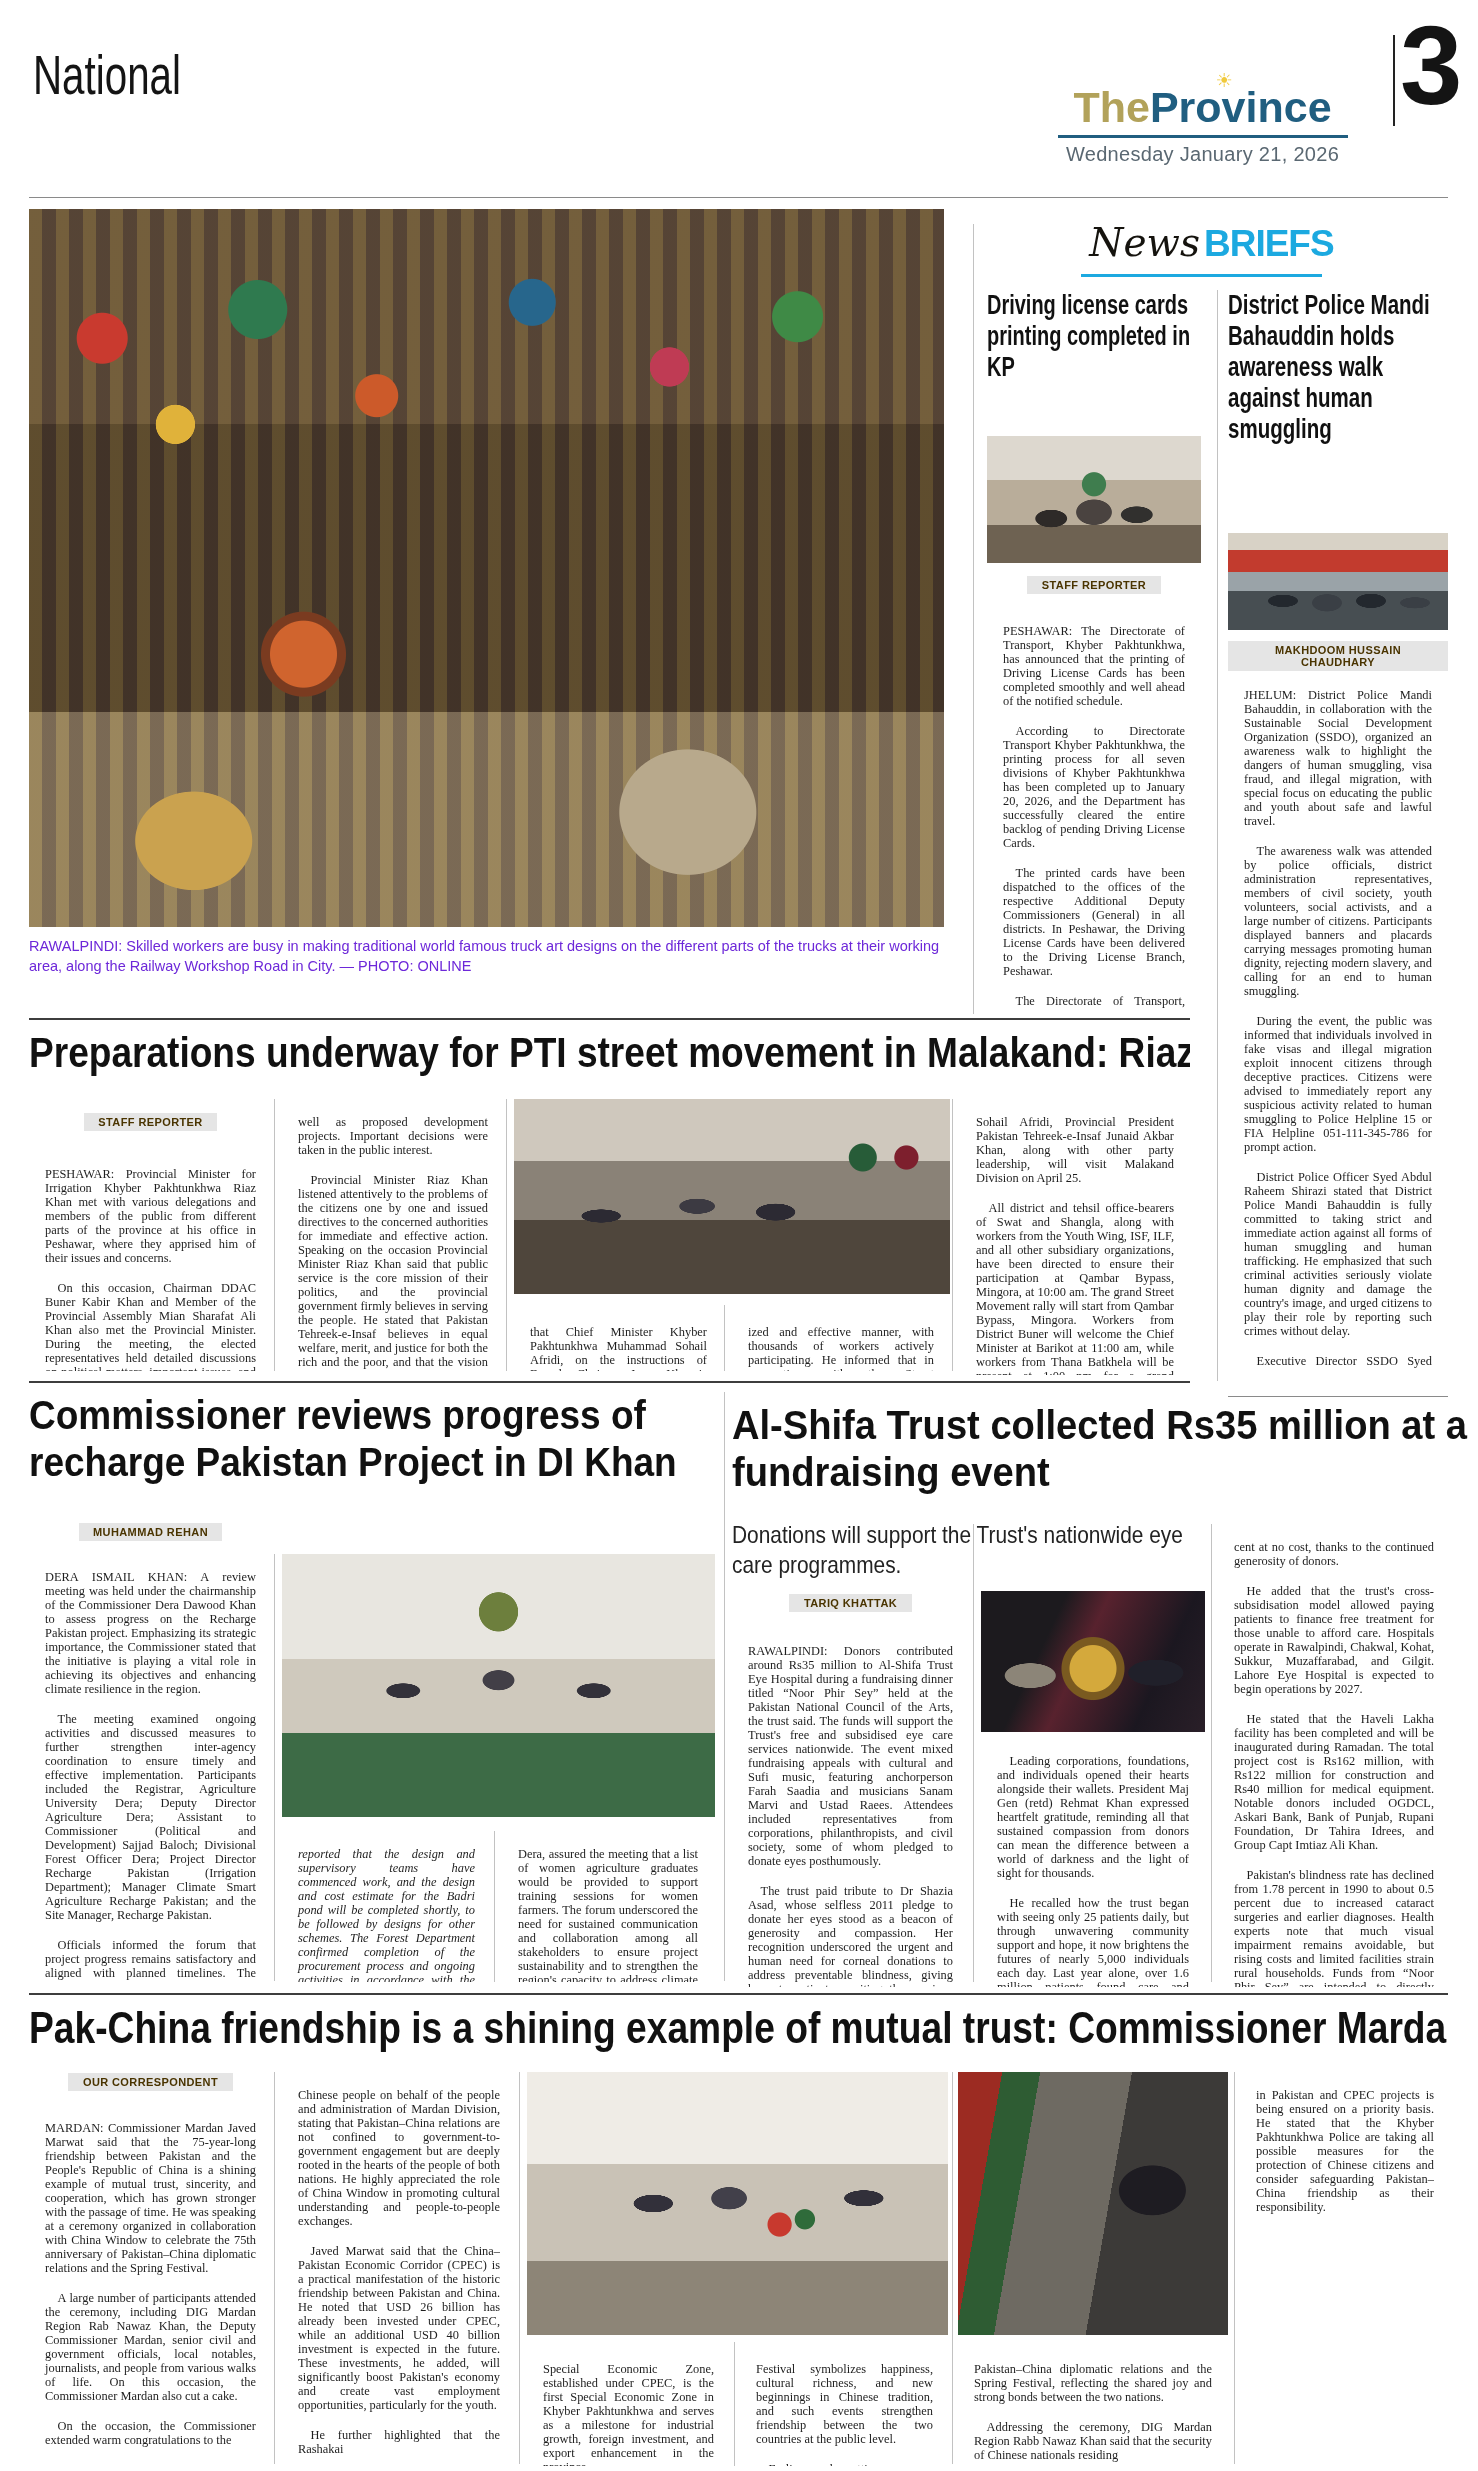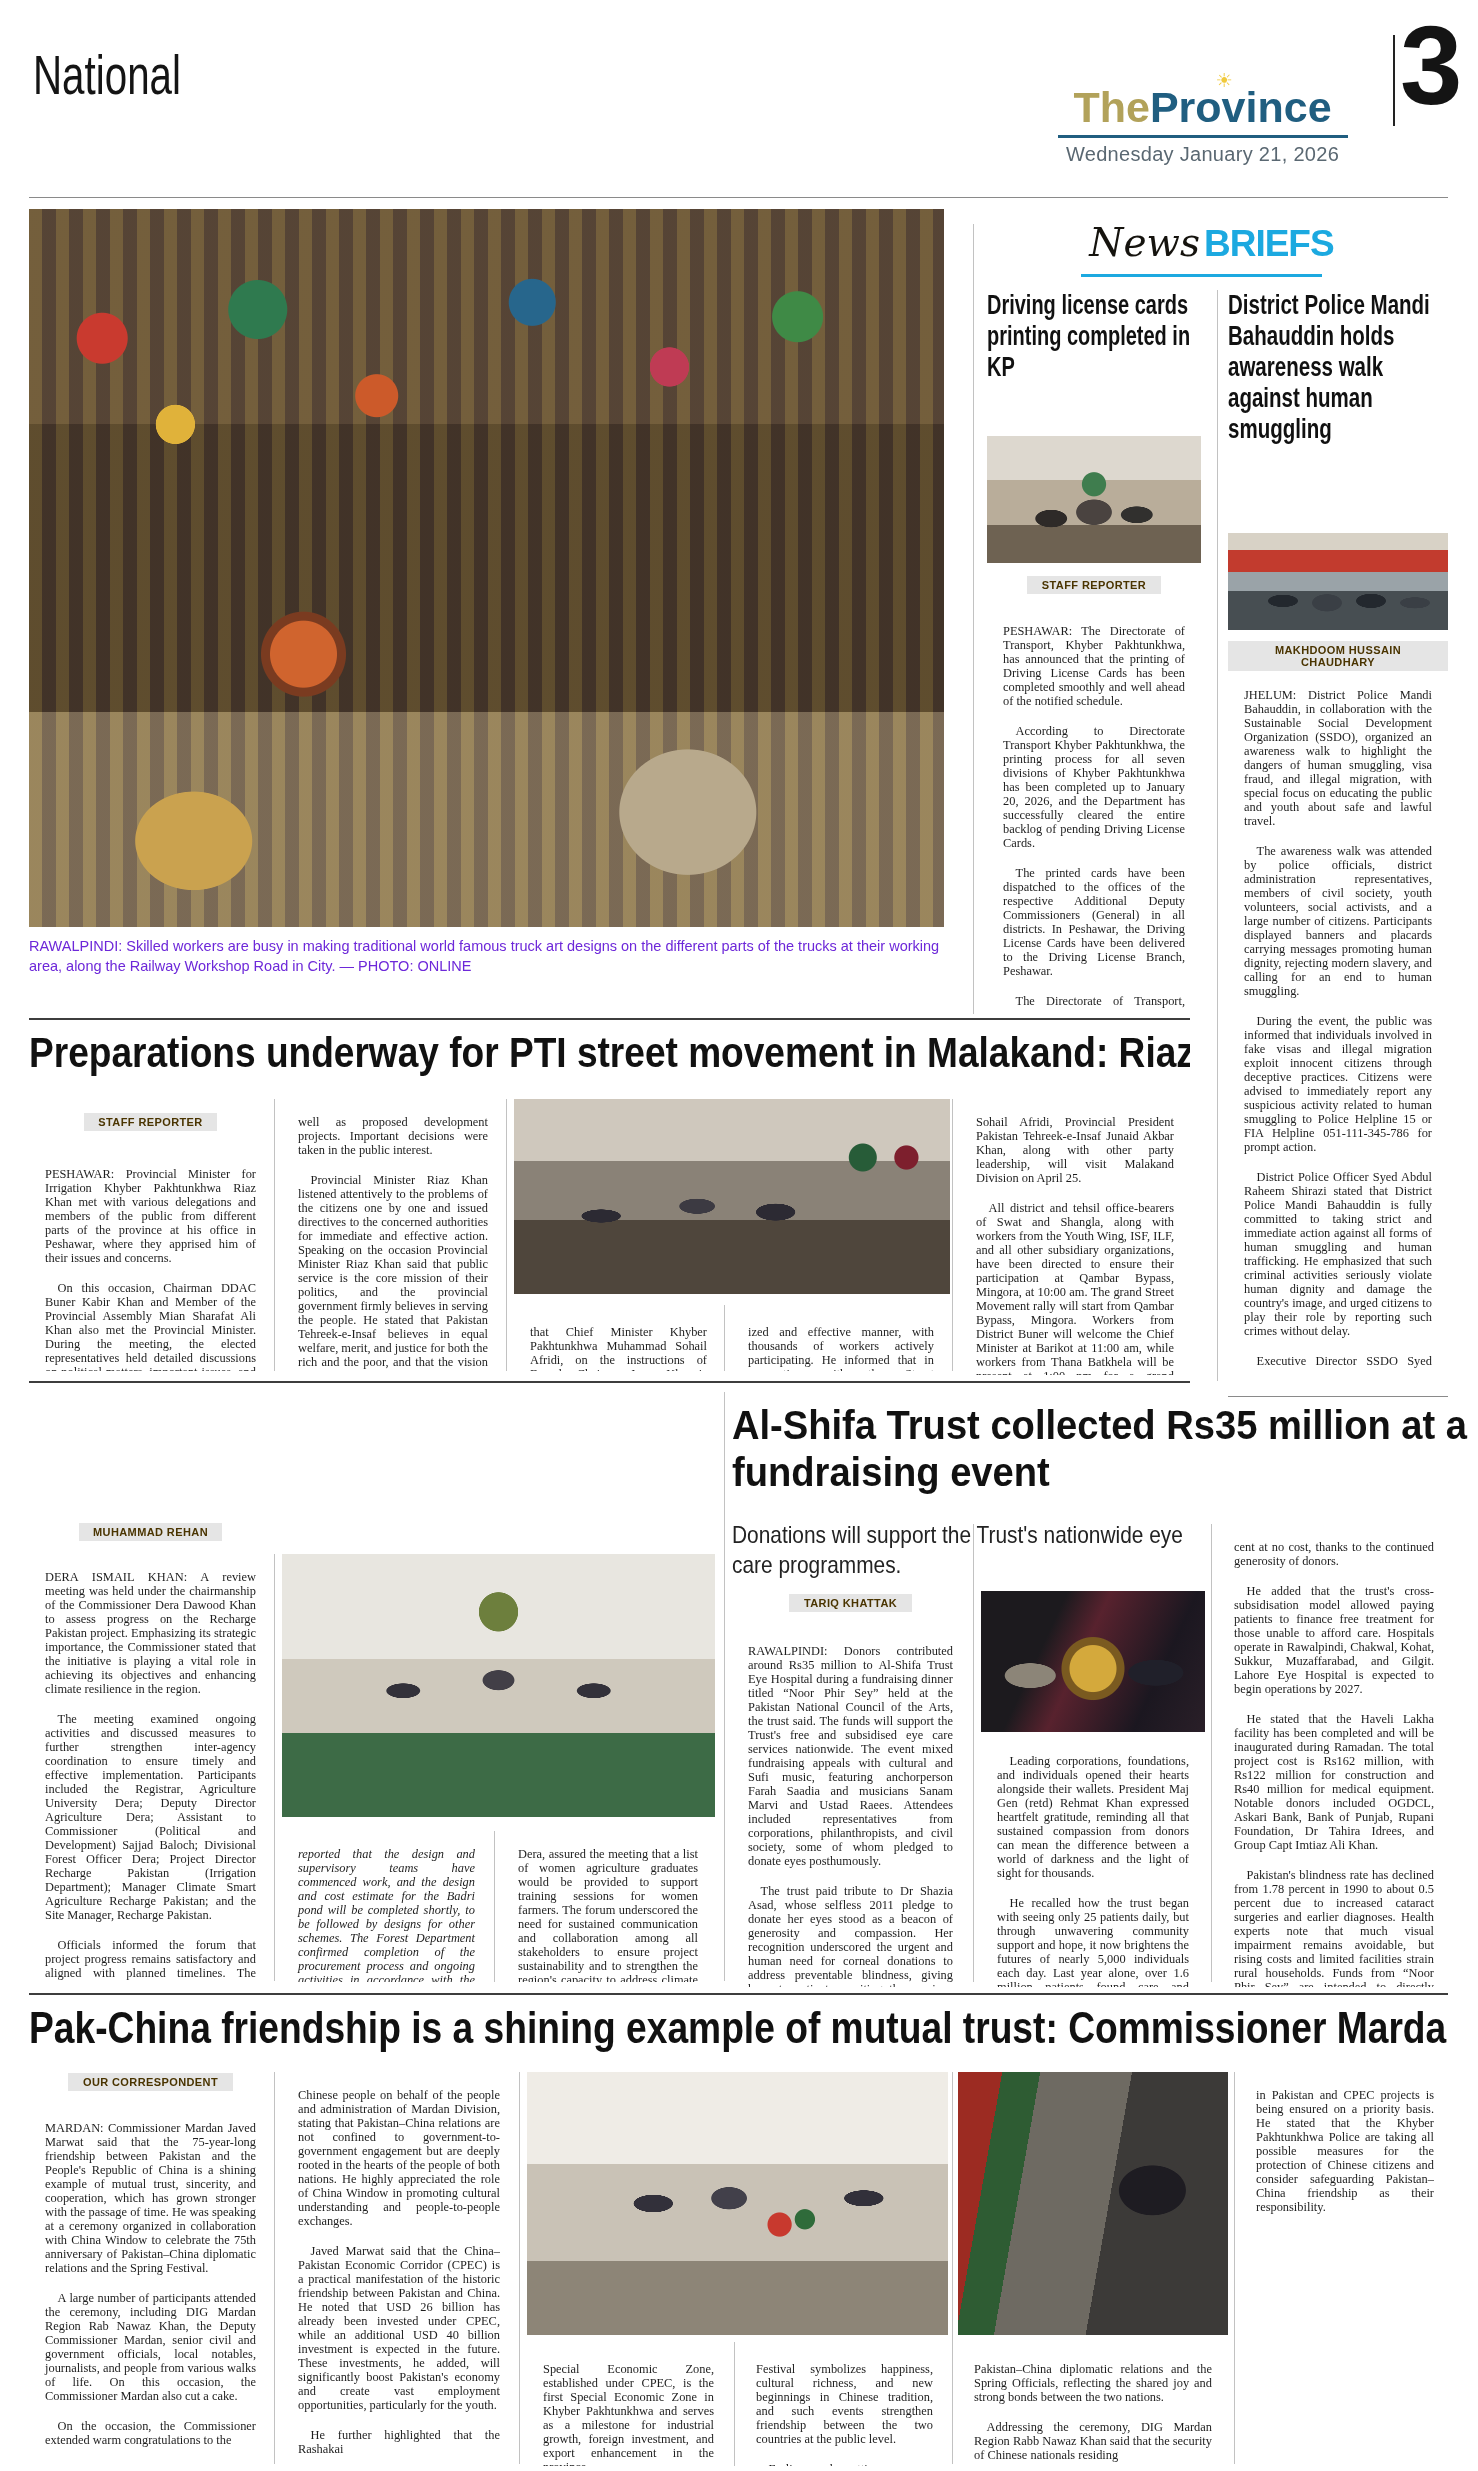--- a/index.html
+++ b/index.html
@@ -175,20 +175,23 @@
   <div class="abs body-col fi" style="left:960px;top:1099px;width:230px;height:276px;">
       <p>Sohail Afridi, Provincial President Pakistan Tehreek-e-Insaf Junaid Akbar Khan, along with other party leadership, will visit Malakand Division on April 25.</p>
       <p>All district and tehsil office-bearers of Swat and Shangla, along with workers from the Youth Wing, ISF, ILF, and all other subsidiary organizations, have been directed to ensure their participation at Qambar Bypass, Mingora, at 10:00 am. The grand Street Movement rally will start from Qambar Bypass, Mingora. Workers from District Buner will welcome the Chief Minister at Barikot at 11:00 am, while workers from Thana Batkhela will be present at 1:00 pm for a grand reception.</p>
     </div>
   <div class="abs vdiv" style="left:274px;top:1099px;height:272px;"></div>
   <div class="abs vdiv" style="left:506px;top:1099px;height:272px;"></div>
   <div class="abs vdiv" style="left:952px;top:1099px;height:272px;"></div>
   <div class="abs vdiv" style="left:724px;top:1305px;height:66px;"></div>
 
   <div class="abs rule" style="left:29px;top:1381px;width:1161px;height:1.9px;"></div>
+  <div class="abs" style="left:29px;top:1392px;width:687px;height:100px;overflow:hidden;">
+    <span class="hl sqz" style="width:743px;font-size:40px;line-height:47px;transform:scaleX(.925);">Commissioner reviews progress of recharge Pakistan Project in DI Khan</span>
+  </div>
   <div class="abs byline-wrap" style="left:29px;top:1522px;width:243px;">
     <span class="byline">MUHAMMAD REHAN</span>
   </div>
   <div class="abs body-col fi" style="left:29px;top:1554px;width:243px;height:427px;">
       <p>DERA ISMAIL KHAN: A review meeting was held under the chairmanship of the Commissioner Dera Dawood Khan to assess progress on the Recharge Pakistan project. Emphasizing its strategic importance, the Commissioner stated that the initiative is playing a vital role in achieving its objectives and enhancing climate resilience in the region.</p>
       <p>The meeting examined ongoing activities and discussed measures to further strengthen inter-agency coordination to ensure timely and effective implementation. Participants included the Registrar, Agriculture University Dera; Deputy Director Agriculture Dera; Assistant to Commissioner (Political and Development) Sajjad Baloch; Divisional Forest Officer Dera; Project Director Recharge Pakistan (Irrigation Department); Manager Climate Smart Agriculture Recharge Pakistan; and the Site Manager, Recharge Pakistan.</p>
       <p>Officials informed the forum that project progress remains satisfactory and aligned with planned timelines. The Project Director (Irrigation Department)</p>
     </div>
   <div class="abs photo ph-conference" style="left:282px;top:1554px;width:433px;height:263px;"></div>
   <div class="abs body-col fi" style="left:282px;top:1831px;width:209px;height:151px;font-style:italic;">
@@ -250,21 +253,21 @@
   <div class="abs body-col fi" style="left:527px;top:2346px;width:203px;height:120px;">
       <p>Special Economic Zone, established under CPEC, is the first Special Economic Zone in Khyber Pakhtunkhwa and serves as a milestone for industrial growth, foreign investment, and export enhancement in the province.</p>
       <p>The Commissioner said that the Spring</p>
     </div>
   <div class="abs body-col fi" style="left:740px;top:2346px;width:209px;height:120px;">
       <p>Festival symbolizes happiness, cultural richness, and new beginnings in Chinese tradition, and such events strengthen friendship between the two countries at the public level.</p>
       <p>Earlier, a cake-cutting ceremony was also held to mark the 75th anniversary of</p>
     </div>
   <div class="abs photo ph-podium" style="left:958px;top:2072px;width:270px;height:263px;"></div>
   <div class="abs body-col fi" style="left:958px;top:2346px;width:270px;height:120px;">
-      <p>Pakistan–China diplomatic relations and the Spring Officials, reflecting the shared joy and strong bonds between the two nations.</p>
+      <p>Pakistan–China diplomatic relations and the Spring Festival, reflecting the shared joy and strong bonds between the two nations.</p>
       <p>Addressing the ceremony, DIG Mardan Region Rabb Nawaz Khan said that the security of Chinese nationals residing</p>
     </div>
   <div class="abs body-col fi" style="left:1240px;top:2072px;width:210px;height:290px;">
       <p>in Pakistan and CPEC projects is being ensured on a priority basis. He stated that the Khyber Pakhtunkhwa Police are taking all possible measures for the protection of Chinese citizens and consider safeguarding Pakistan–China friendship as their responsibility.</p>
     </div>
   <div class="abs vdiv" style="left:274px;top:2072px;height:392px;"></div>
   <div class="abs vdiv" style="left:519px;top:2072px;height:392px;"></div>
   <div class="abs vdiv" style="left:952px;top:2072px;height:392px;"></div>
   <div class="abs vdiv" style="left:1234px;top:2072px;height:392px;"></div>
   <div class="abs vdiv" style="left:734px;top:2342px;height:124px;"></div>

